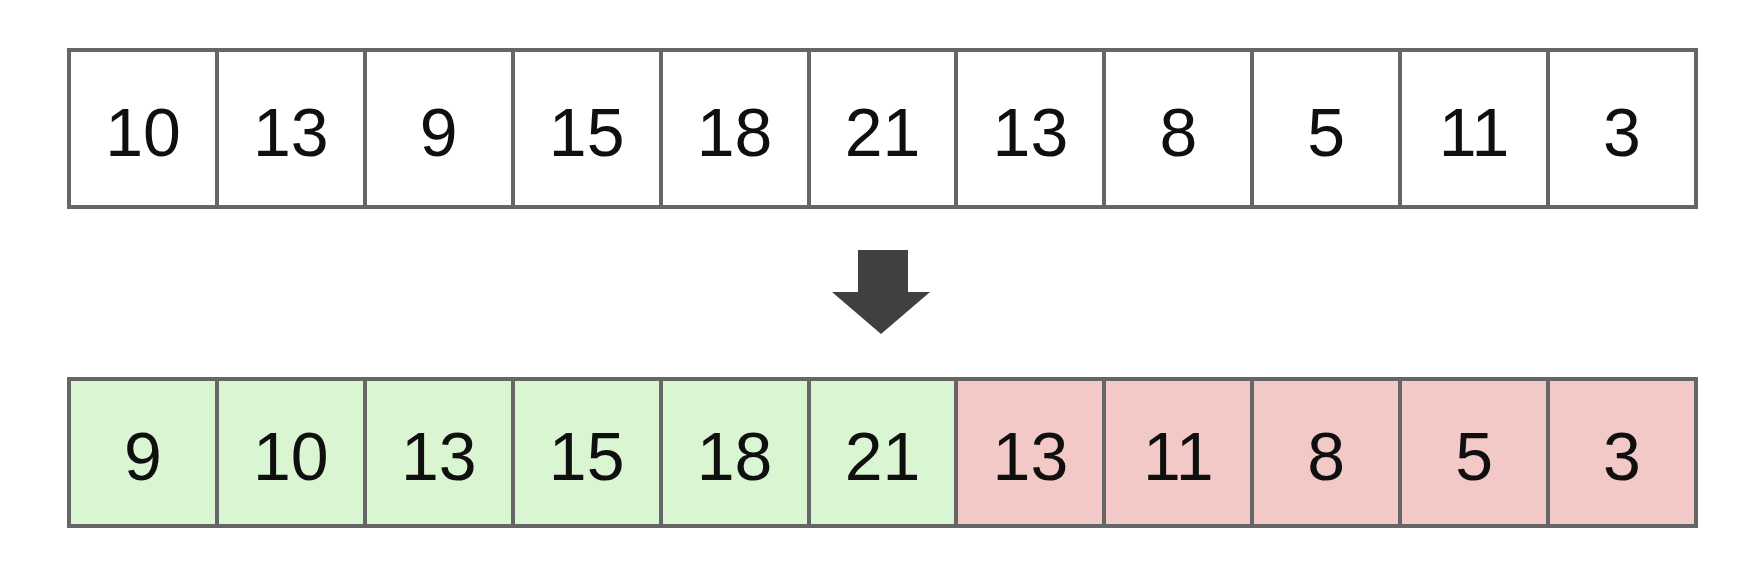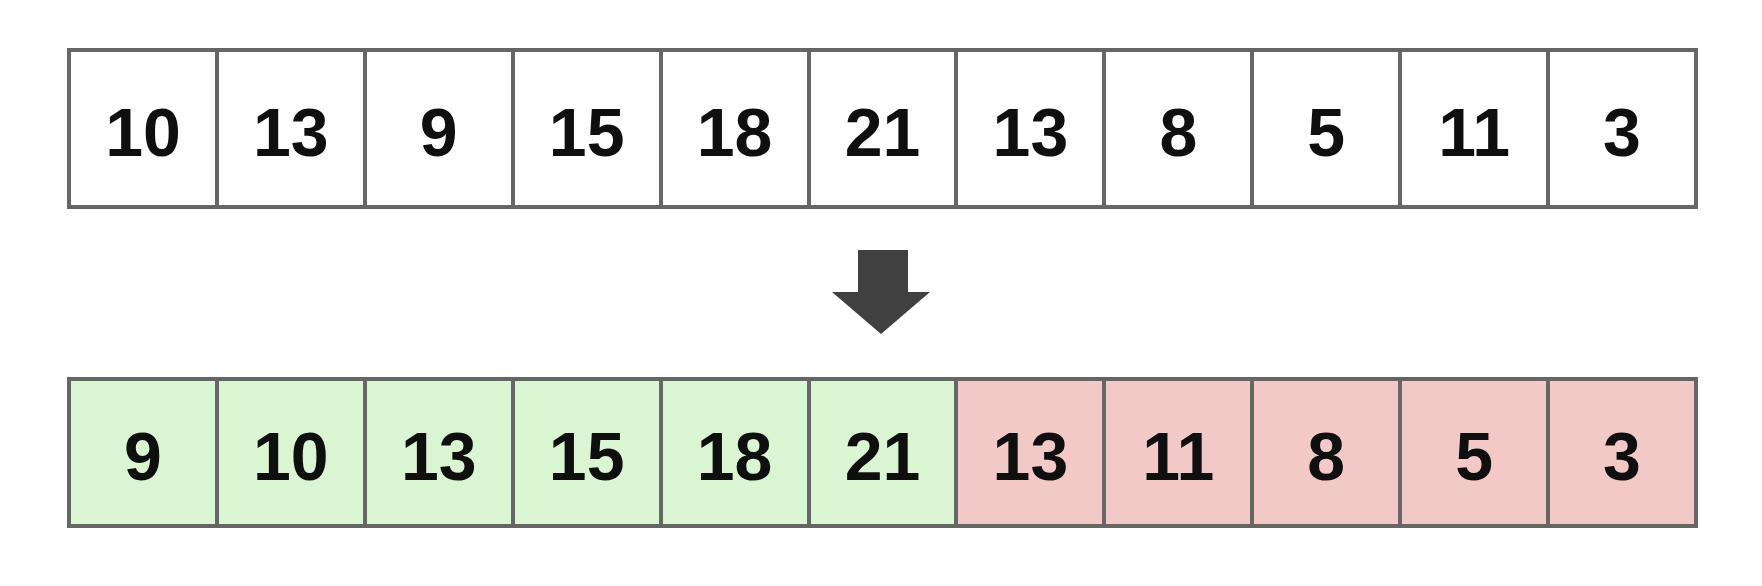--- a/index.html
+++ b/index.html
@@ -27,21 +27,21 @@
   .row-top    { top: 48px;  height: 161px; }
   .row-bottom { top: 377px; height: 151px; }
   .cell {
     flex: 1 1 0;
     display: flex;
     align-items: center;
     justify-content: center;
     background: #ffffff;
     border-left: 4px solid var(--border, #666666);
     font-size: 68px;
-    font-weight: bold;
+    font-weight: normal;
     color: var(--text, #0f0f0f);
     padding-top: 6px;
     box-sizing: border-box;
     line-height: 1;
   }
   .cell:first-child { border-left: none; }
   .cell.asc  { background: var(--ascending-bg, #d9f5d1); }
   .cell.desc { background: var(--descending-bg, #f3c9c8); }
   .arrow-wrap {
     position: absolute;

